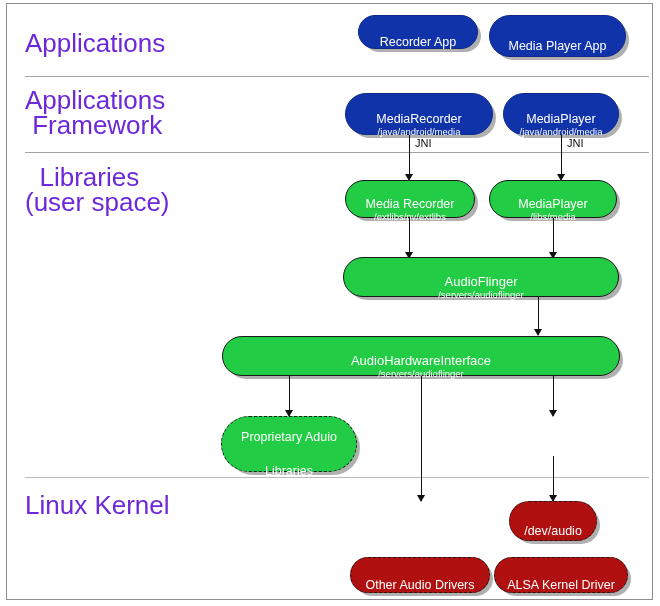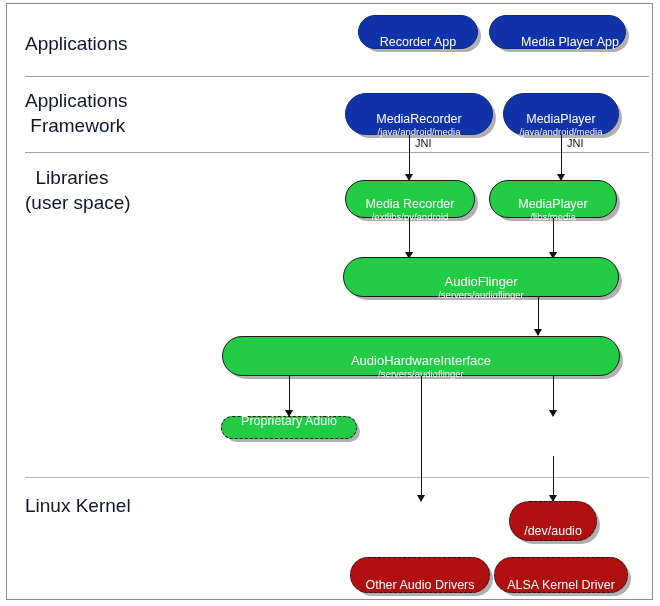--- a/index.html
+++ b/index.html
@@ -24,22 +24,22 @@
   .divider{
     position:absolute;
     left:25px;width:624px;height:1px;
     background:#b9b9b9;
   }
   .divider.dark{background:#a2a2a2;}
 
   
   .layer-label{
     position:absolute;
-    color:#0f172a;
-    font-size:19px;
+    color:#6d28d9;
+    font-size:26px;
     line-height:25px;
     white-space:pre;
     letter-spacing:0px;
   }
 
   
   .vline{
     position:absolute;
     width:0;
     border-left:1.6px solid #111111;
@@ -116,21 +116,21 @@
   <div class="layer-label" style="left: 25px; top: 88px; white-space: pre;">Applications
  Framework</div>
   <div class="layer-label" style="left: 25px; top: 165px; white-space: pre;">  Libraries
 (user space)</div>
   <div class="layer-label" style="left: 25px; top: 493px; white-space: pre;">Linux Kernel</div>
 
   <div class="node blue" style="left:358px; top:15px; width:120px; height:34px;">
     <span class="title">Recorder App</span>
   </div>
 
-  <div class="node blue" style="left:489px; top:15px; width:137px; height:34px;align-items:flex-end;">
+  <div class="node blue" style="left:489px; top:15px; width:137px; height:42px;">
     <span class="title">Media Player App</span>
   </div>
 
   <div class="node blue" style="left:345px; top:93px; width:148px; height:42px;">
     <span class="title">MediaRecorder</span>
     <span class="sub">/java/android/media</span>
   </div>
 
   <div class="node blue" style="left:503px; top:93px; width:116px; height:42px;">
     <span class="title">MediaPlayer</span>
@@ -140,21 +140,21 @@
   <div class="vline" style="left:409px; top:135px; height:44px;"></div>
   <div class="arrowhead" style="left:404.5px; top:174px;"></div>
   <div class="jni-label" style="left:415px; top:137px;">JNI</div>
 
   <div class="vline" style="left:561px; top:135px; height:44px;"></div>
   <div class="arrowhead" style="left:556.5px; top:174px;"></div>
   <div class="jni-label" style="left:567px; top:137px;">JNI</div>
 
   <div class="node green" style="left:345px; top:180px; width:130px; height:38px;">
     <span class="title">Media Recorder</span>
-    <span class="sub">/extlibs/pv/android</span>
+    <span class="sub">/extlibs/pv/extlibs</span>
   </div>
 
   <div class="node green" style="left:489px; top:180px; width:128px; height:38px;">
     <span class="title">MediaPlayer</span>
     <span class="sub">/libs/media</span>
   </div>
 
   <div class="vline" style="left:409px; top:218px; height:40px;"></div>
   <div class="arrowhead" style="left:404.5px; top:252px;"></div>
 
@@ -176,21 +176,21 @@
 
   <div class="vline" style="left:289px; top:376px; height:40px;"></div>
   <div class="arrowhead" style="left:284.5px; top:410px;"></div>
 
   <div class="vline" style="left:421px; top:376px; height:125px;"></div>
   <div class="arrowhead" style="left:416.5px; top:495px;"></div>
 
   <div class="vline" style="left:553px; top:376px; height:40px;"></div>
   <div class="arrowhead" style="left:548.5px; top:410px;"></div>
 
-  <div class="node green dashed" style="left:221px; top:416px; width:136px; height:23px;">
+  <div class="node green dashed" style="left:221px; top:416px; width:136px; height:56px;">
     <span class="title">Proprietary Aduio</span>
     <span class="title">Libraries</span>
   </div>
 
 
   <div class="vline" style="left:553px; top:456px; height:45px;"></div>
   <div class="arrowhead" style="left:548.5px; top:495px;"></div>
 
 
   <div class="node red" style="left:350px; top:557px; width:140px; height:36px;">

